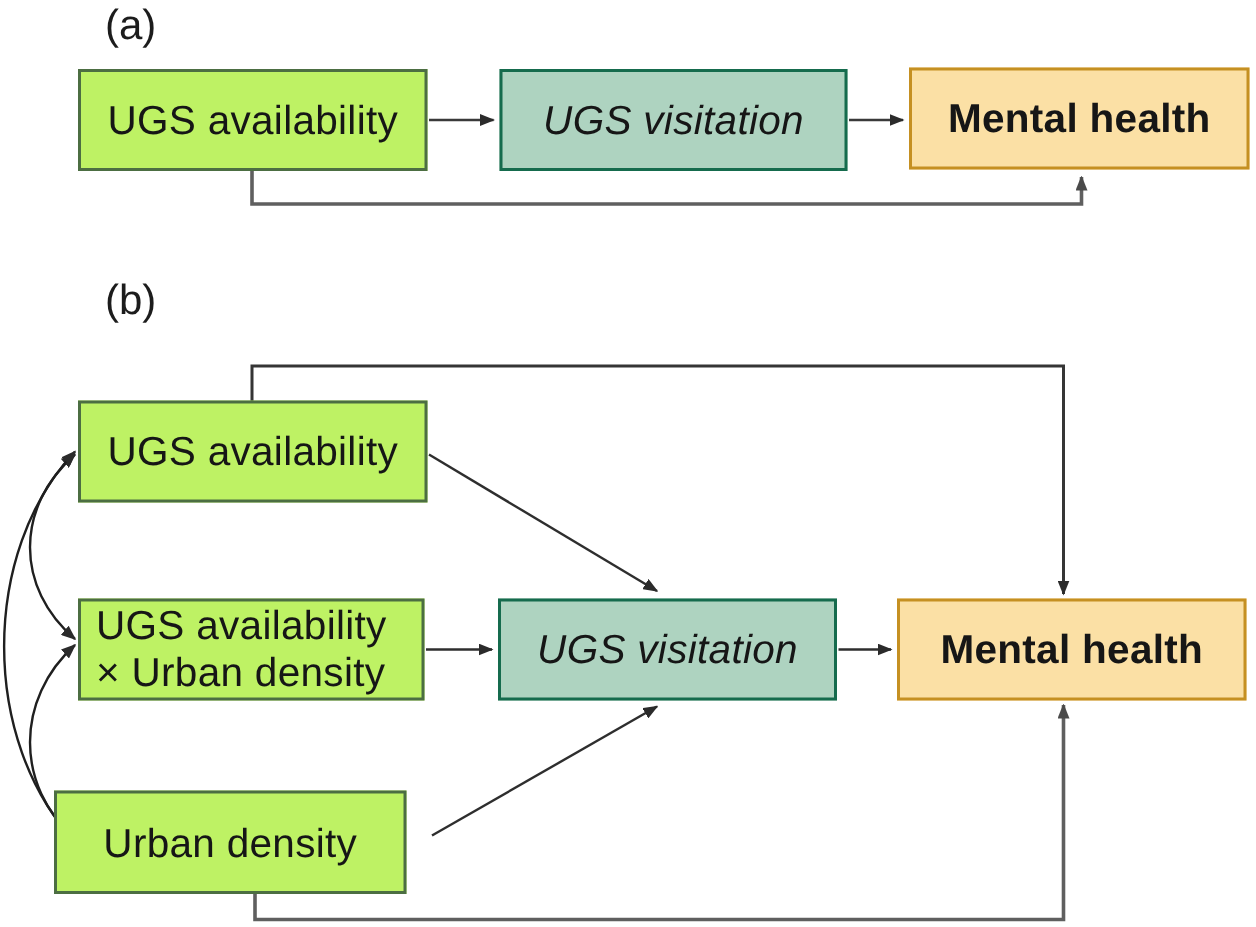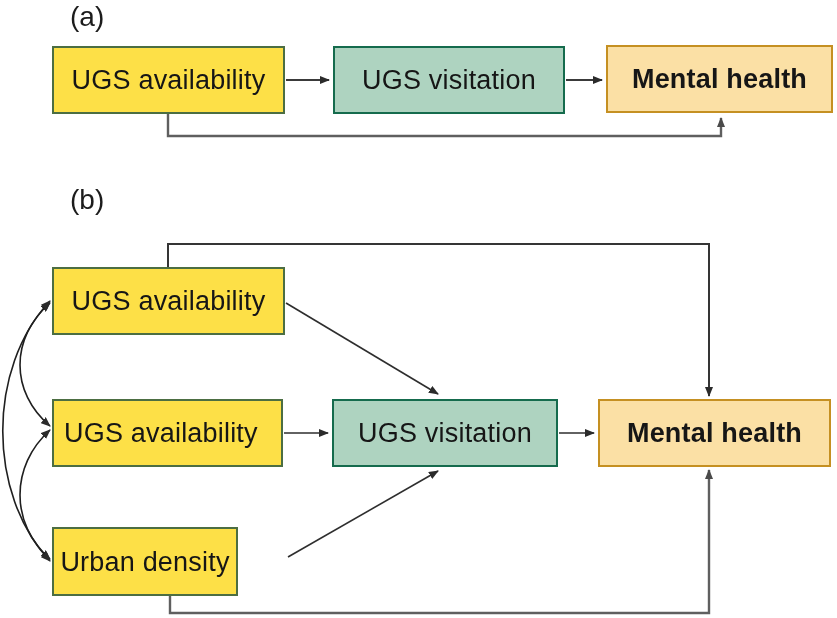--- a/index.html
+++ b/index.html
@@ -11,22 +11,22 @@
     color:#161616;
     overflow:hidden;
   }
   .edges{position:absolute;left:0;top:0;width:837px;height:618px;z-index:1;}
   .node{
     position:absolute;z-index:2;box-sizing:border-box;
     display:flex;align-items:center;justify-content:center;
     font-size:27px;line-height:30px;letter-spacing:0.2px;
     border:2px solid;
   }
-  .node.exposure{background:#fde047;border-color:#4c6e42;}
-  .node.mediator{background:#aed3c0;border-color:#156b4d;}
+  .node.exposure{background:#bef264;border-color:#4c6e42;}
+  .node.mediator{background:#aed3c0;border-color:#156b4d;font-style:italic;}
   .node.outcome{background:#fbe0a5;border-color:#c59022;font-weight:bold;}
   .node.two-line{
     flex-direction:column;align-items:flex-start;justify-content:center;
     padding-left:10px;line-height:31px;
   }
   .panel-label{
     position:absolute;z-index:2;font-size:28px;color:#1c1c1c;
   }
 </style>
 </head>
@@ -76,23 +76,24 @@
   </div>
 
   <div class="panel-label" style="left:70px;top:184px;">(b)</div>
 
   <div class="node exposure" style="left:52px;top:267px;width:233px;height:68px;">
     <span>UGS availability</span>
   </div>
 
   <div class="node exposure two-line" style="left:52px;top:399px;width:231px;height:68px;">
     <span>UGS availability</span>
+    <span>× Urban density</span>
   </div>
 
-  <div class="node exposure" style="left:52px;top:527px;width:186px;height:69px;">
+  <div class="node exposure" style="left:36px;top:527px;width:235px;height:69px;">
     <span>Urban density</span>
   </div>
 
   <div class="node mediator" style="left:332px;top:399px;width:226px;height:68px;">
     <span>UGS visitation</span>
   </div>
 
   <div class="node outcome" style="left:598px;top:399px;width:233px;height:68px;">
     <span>Mental health</span>
   </div>

